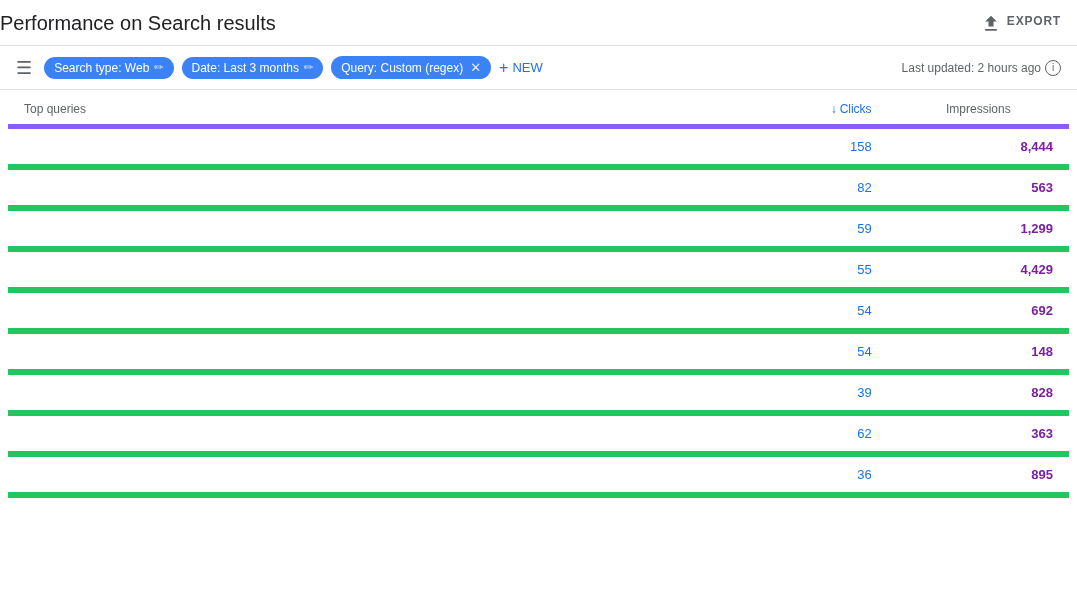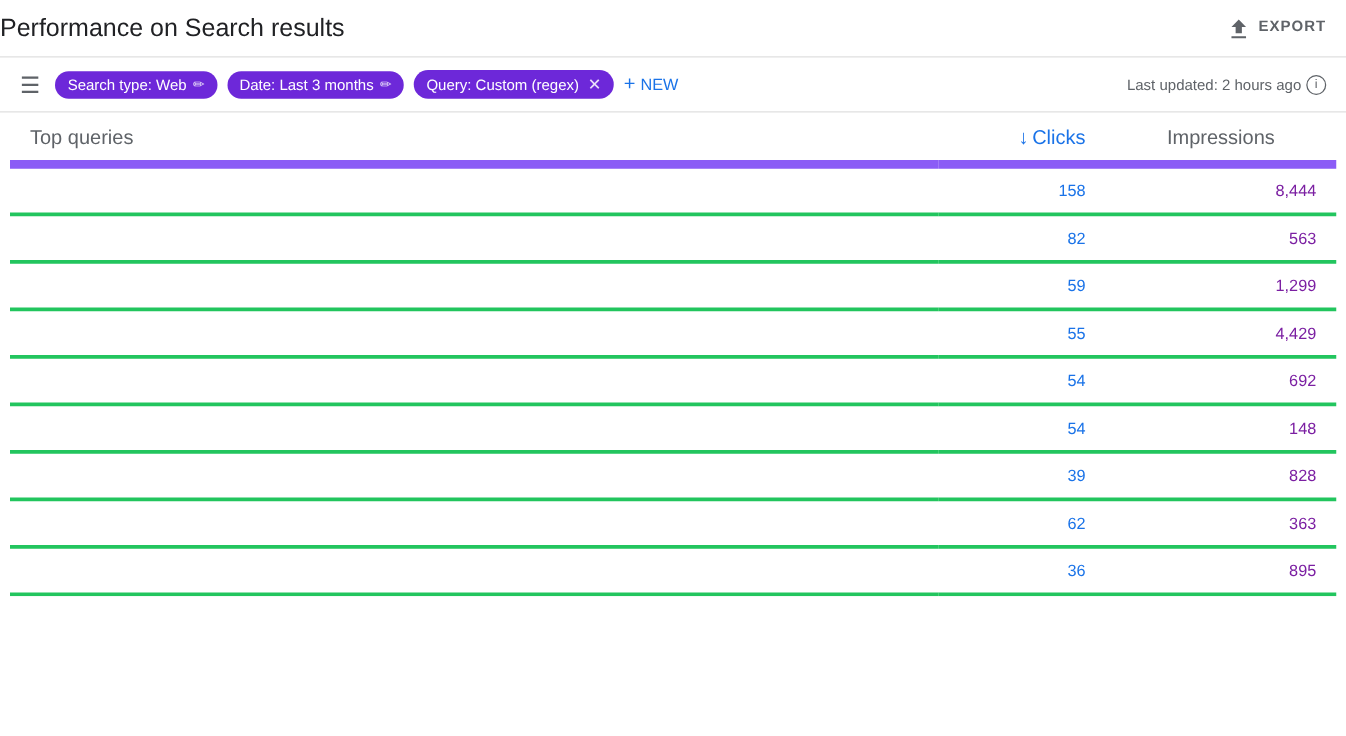--- a/index.html
+++ b/index.html
@@ -44,21 +44,21 @@
     }
     .filter-menu-icon {
       cursor: pointer;
       color: #5f6368;
       font-size: 18px;
       margin-right: 4px;
     }
     .filter-chip {
       display: flex;
       align-items: center;
-      background: #6d28d9;
+      background: #3b82f6;
       color: #fff;
       border-radius: 16px;
       padding: 4px 10px;
       font-size: 12px;
       cursor: pointer;
       gap: 5px;
       text-align: center;
     }
     .filter-chip .edit-icon {
       font-size: 11px;
@@ -104,61 +104,61 @@
     .table-container {
       padding: 0 8px;
     }
     table {
       width: 100%;
       border-collapse: collapse;
     }
     thead th {
       padding: 12px 16px 8px 16px;
       text-align: right;
-      font-size: 16px;
-      color: #5f6368;
-      font-weight: 500;
-      border-bottom: 7px solid #8b5cf6;
+      font-size: 12px;
+      color: #5f6368;
+      font-weight: 500;
+      border-bottom: 5px solid #8b5cf6;
     }
     thead th.col-query {
       text-align: left;
       width: 70%;
     }
     thead th.col-clicks {
       color: #1a73e8;
       text-align: right;
       white-space: nowrap;
     }
     thead th.col-impressions {
       color: #5f6368;
       text-align: center;
     }
     .sort-arrow {
       display: inline-block;
       margin-right: 3px;
     }
     tbody tr {
-      border-bottom: 3px solid #22c55e;
+      border-bottom: 6px solid #22c55e;
     }
     tbody td {
       padding: 10px 16px;
       text-align: right;
       font-size: 13px;
     }
     tbody td.col-query {
       text-align: left;
       color: #333;
     }
     tbody td.col-clicks {
       color: #1a73e8;
       font-weight: 500;
     }
     tbody td.col-impressions {
       color: #7b1fa2;
-      font-weight: 400;
+      font-weight: 700;
     }
   </style>
 </head>
 <body>
 
 <div class="header">
   <span class="header-title">Performance on Search results</span>
   <button class="export-btn">
     <svg class="export-icon" viewBox="0 0 24 24" fill="currentColor">
       <path d="M5 20h14v-2H5v2zm7-18l-7 7h4v6h6v-6h4l-7-7z"></path>

